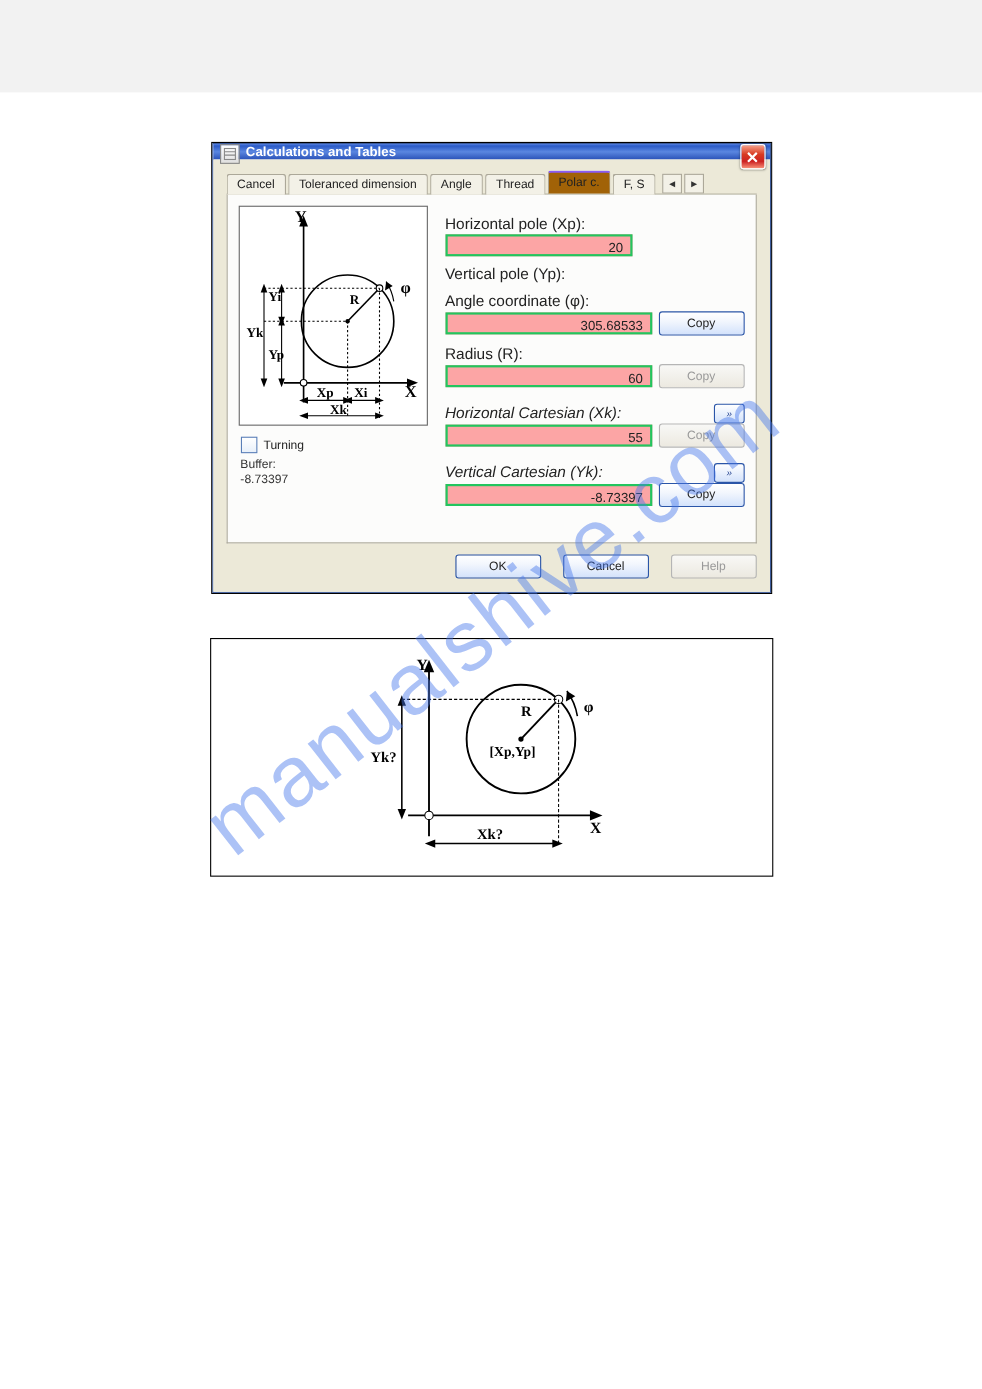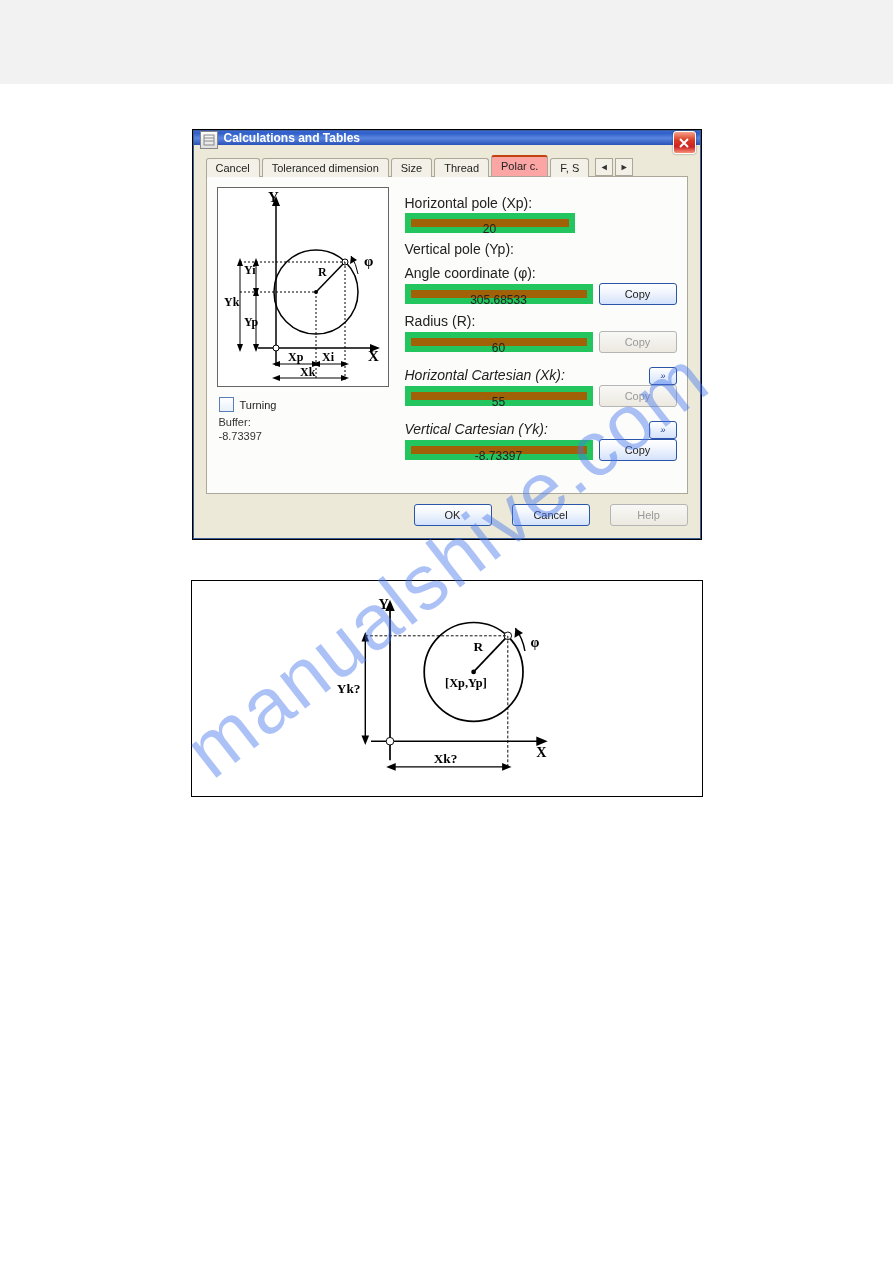--- a/index.html
+++ b/index.html
@@ -98,22 +98,22 @@
     border: 1px solid #aca899;
     border-bottom: none;
     background: #f3f1e7;
     border-top-left-radius: 3px;
     border-top-right-radius: 3px;
     font-size: 11px;
     position: relative;
     top: 1px;
   }
   .tab.active {
-    background: #fca5a5;
-    border-top: 2px solid #c2410c;
+    background: #a16207;
+    border-top: 2px solid #8b5cf6;
     padding-bottom: 4px;
     top: 0;
     z-index: 2;
   }
   .tab-scroll {
     display: flex;
     gap: 2px;
     margin-left: 4px;
   }
   .tab-scroll .sq {
@@ -161,24 +161,24 @@
   .buffer-val { margin: 2px 0 0 2px; font-size: 11px; color: #333; }
 
   .rightcol { flex: 1; }
   .fld-lbl { font-size: 14px; color: #222; margin: 8px 0 2px 0; }
   .fld-row { display: flex; gap: 6px; margin-bottom: 6px; align-items: center; }
   .fld-lbl-row { display: flex; justify-content: space-between; align-items: flex-end; font-style: italic; }
 
   .textbox {
     flex: 1;
     height: 20px;
-    border: 6px solid #22c55e;
-    background: #a16207;
+    border: 2px solid #22c55e;
+    background: #fca5a5;
     padding: 0 6px;
-    text-align: center;
+    text-align: right;
     font-size: 12px;
     line-height: 20px;
     box-sizing: border-box;
   }
   .btn {
     height: 22px;
     min-width: 78px;
     border: 1px solid #2a55a8;
     border-radius: 3px;
     background: linear-gradient(to bottom, #fff 0%, #f2f6fd 40%, #d3e2fb 100%);
@@ -259,21 +259,21 @@
               <path d="M1 1 L9 9 M9 1 L1 9" stroke="#fff" stroke-width="2"></path>
             </svg>
         </span>
       </div>
 
       <div class="client">
 
         <div class="tabs">
           <div class="tab">Cancel</div>
           <div class="tab">Toleranced dimension</div>
-          <div class="tab">Size</div>
+          <div class="tab">Angle</div>
           <div class="tab">Thread</div>
           <div class="tab active">Polar c.</div>
           <div class="tab">F, S</div>
           <div class="tab-scroll">
             <div class="sq">◄</div>
             <div class="sq">►</div>
           </div>
         </div>
 
         <div class="panel">

